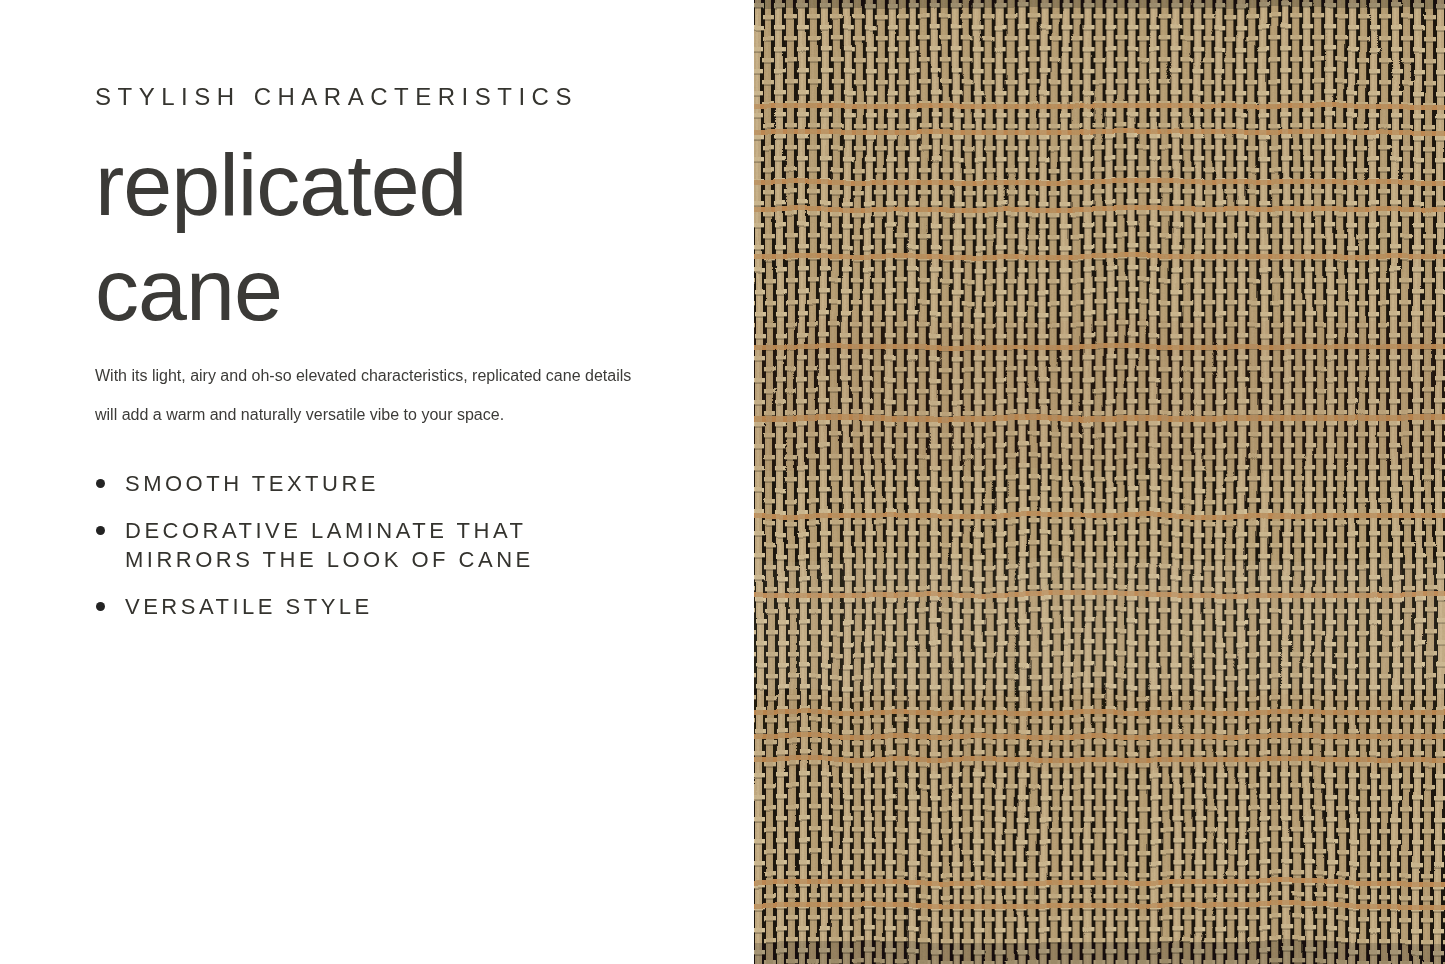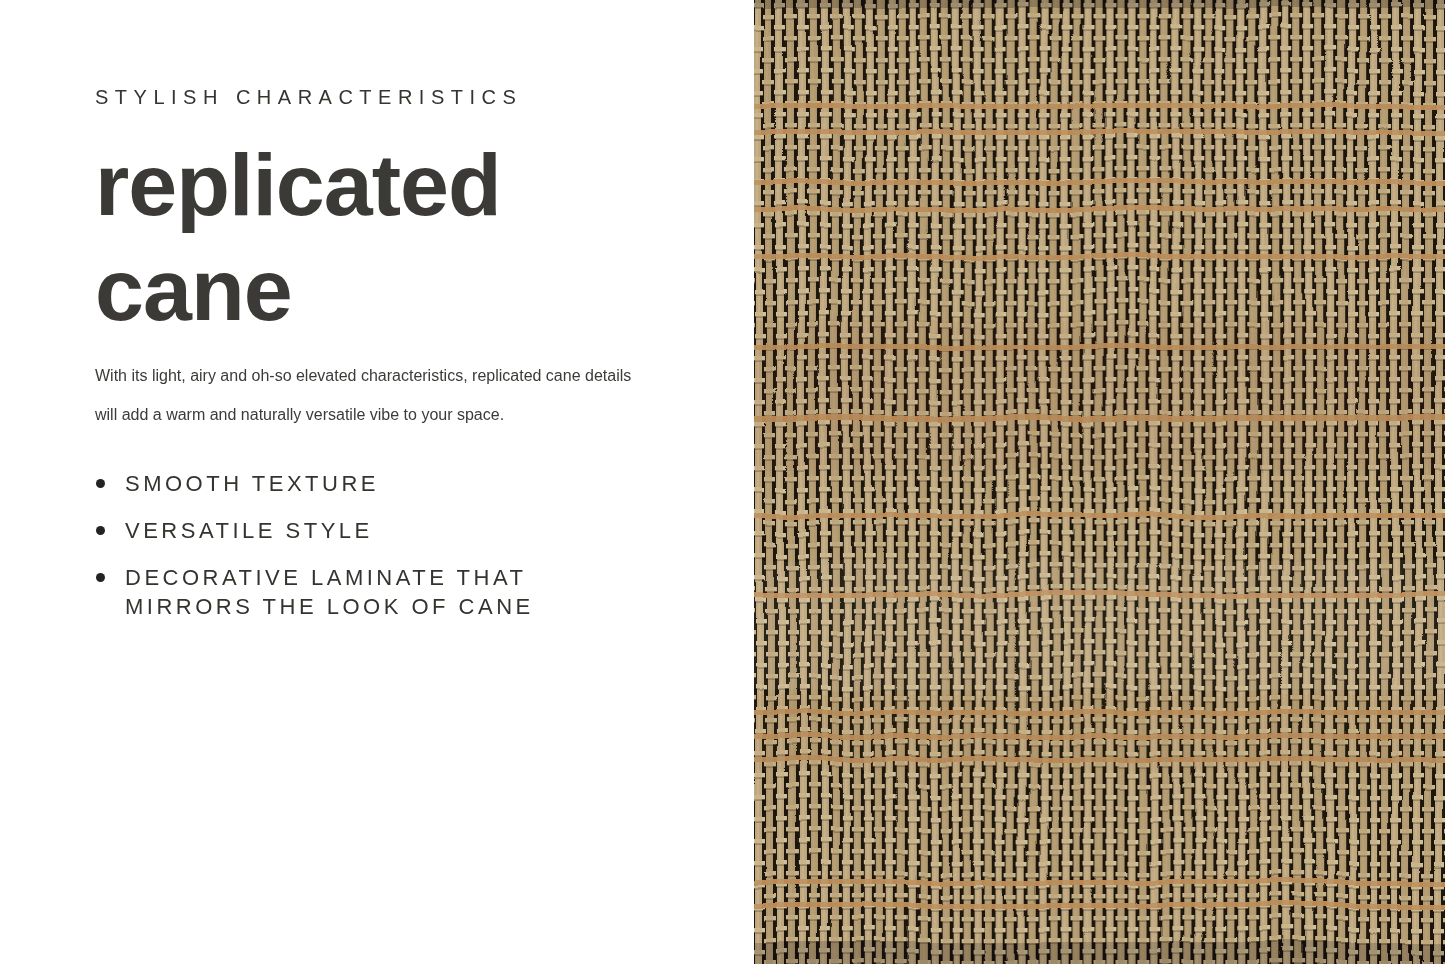--- a/index.html
+++ b/index.html
@@ -18,33 +18,33 @@
   .content-panel {
     width: 754px;
     height: 964px;
     background: #ffffff;
     box-sizing: border-box;
     padding-left: 95px;
     padding-right: 40px;
   }
   .eyebrow {
     margin: 84px 0 0 0;
-    font-size: 20px;
+    font-size: 24px;
     line-height: 26px;
     font-weight: 400;
     letter-spacing: 6.5px;
     color: #35342f;
     white-space: nowrap;
   }
   .title {
     margin: 22px 0 0 0;
     max-width: 540px;
     font-size: 88px;
     line-height: 105px;
-    font-weight: 700;
+    font-weight: 400;
     letter-spacing: -1px;
     color: #3b3a37;
   }
   .description {
     margin: 14px 0 0 0;
     width: 550px;
     font-size: 16px;
     line-height: 39px;
     font-weight: 400;
     color: #3c3b38;
@@ -95,25 +95,25 @@
 
   <p class="description">With its light, airy and oh-so elevated characteristics, replicated cane details will add a warm and naturally versatile vibe to your space.</p>
 
   <ul class="features">
     <li>
       <span class="dot"></span>
       <span>SMOOTH TEXTURE</span>
     </li>
     <li>
       <span class="dot"></span>
-      <span>VERSATILE STYLE</span>
+      <span>DECORATIVE LAMINATE THAT MIRRORS THE LOOK OF CANE</span>
     </li>
     <li>
       <span class="dot"></span>
-      <span>DECORATIVE LAMINATE THAT MIRRORS THE LOOK OF CANE</span>
+      <span>VERSATILE STYLE</span>
     </li>
   </ul>
 </div>
 
 <div class="image-panel">
   <svg viewBox="0 0 692 964" preserveAspectRatio="none" aria-hidden="true">
     <defs>
       <pattern id="weave" width="22" height="22" patternUnits="userSpaceOnUse">
         <rect width="22" height="22" fill="#1d150d"></rect>
         <rect x="1" width="7" height="22" fill="#c3ab82"></rect>

